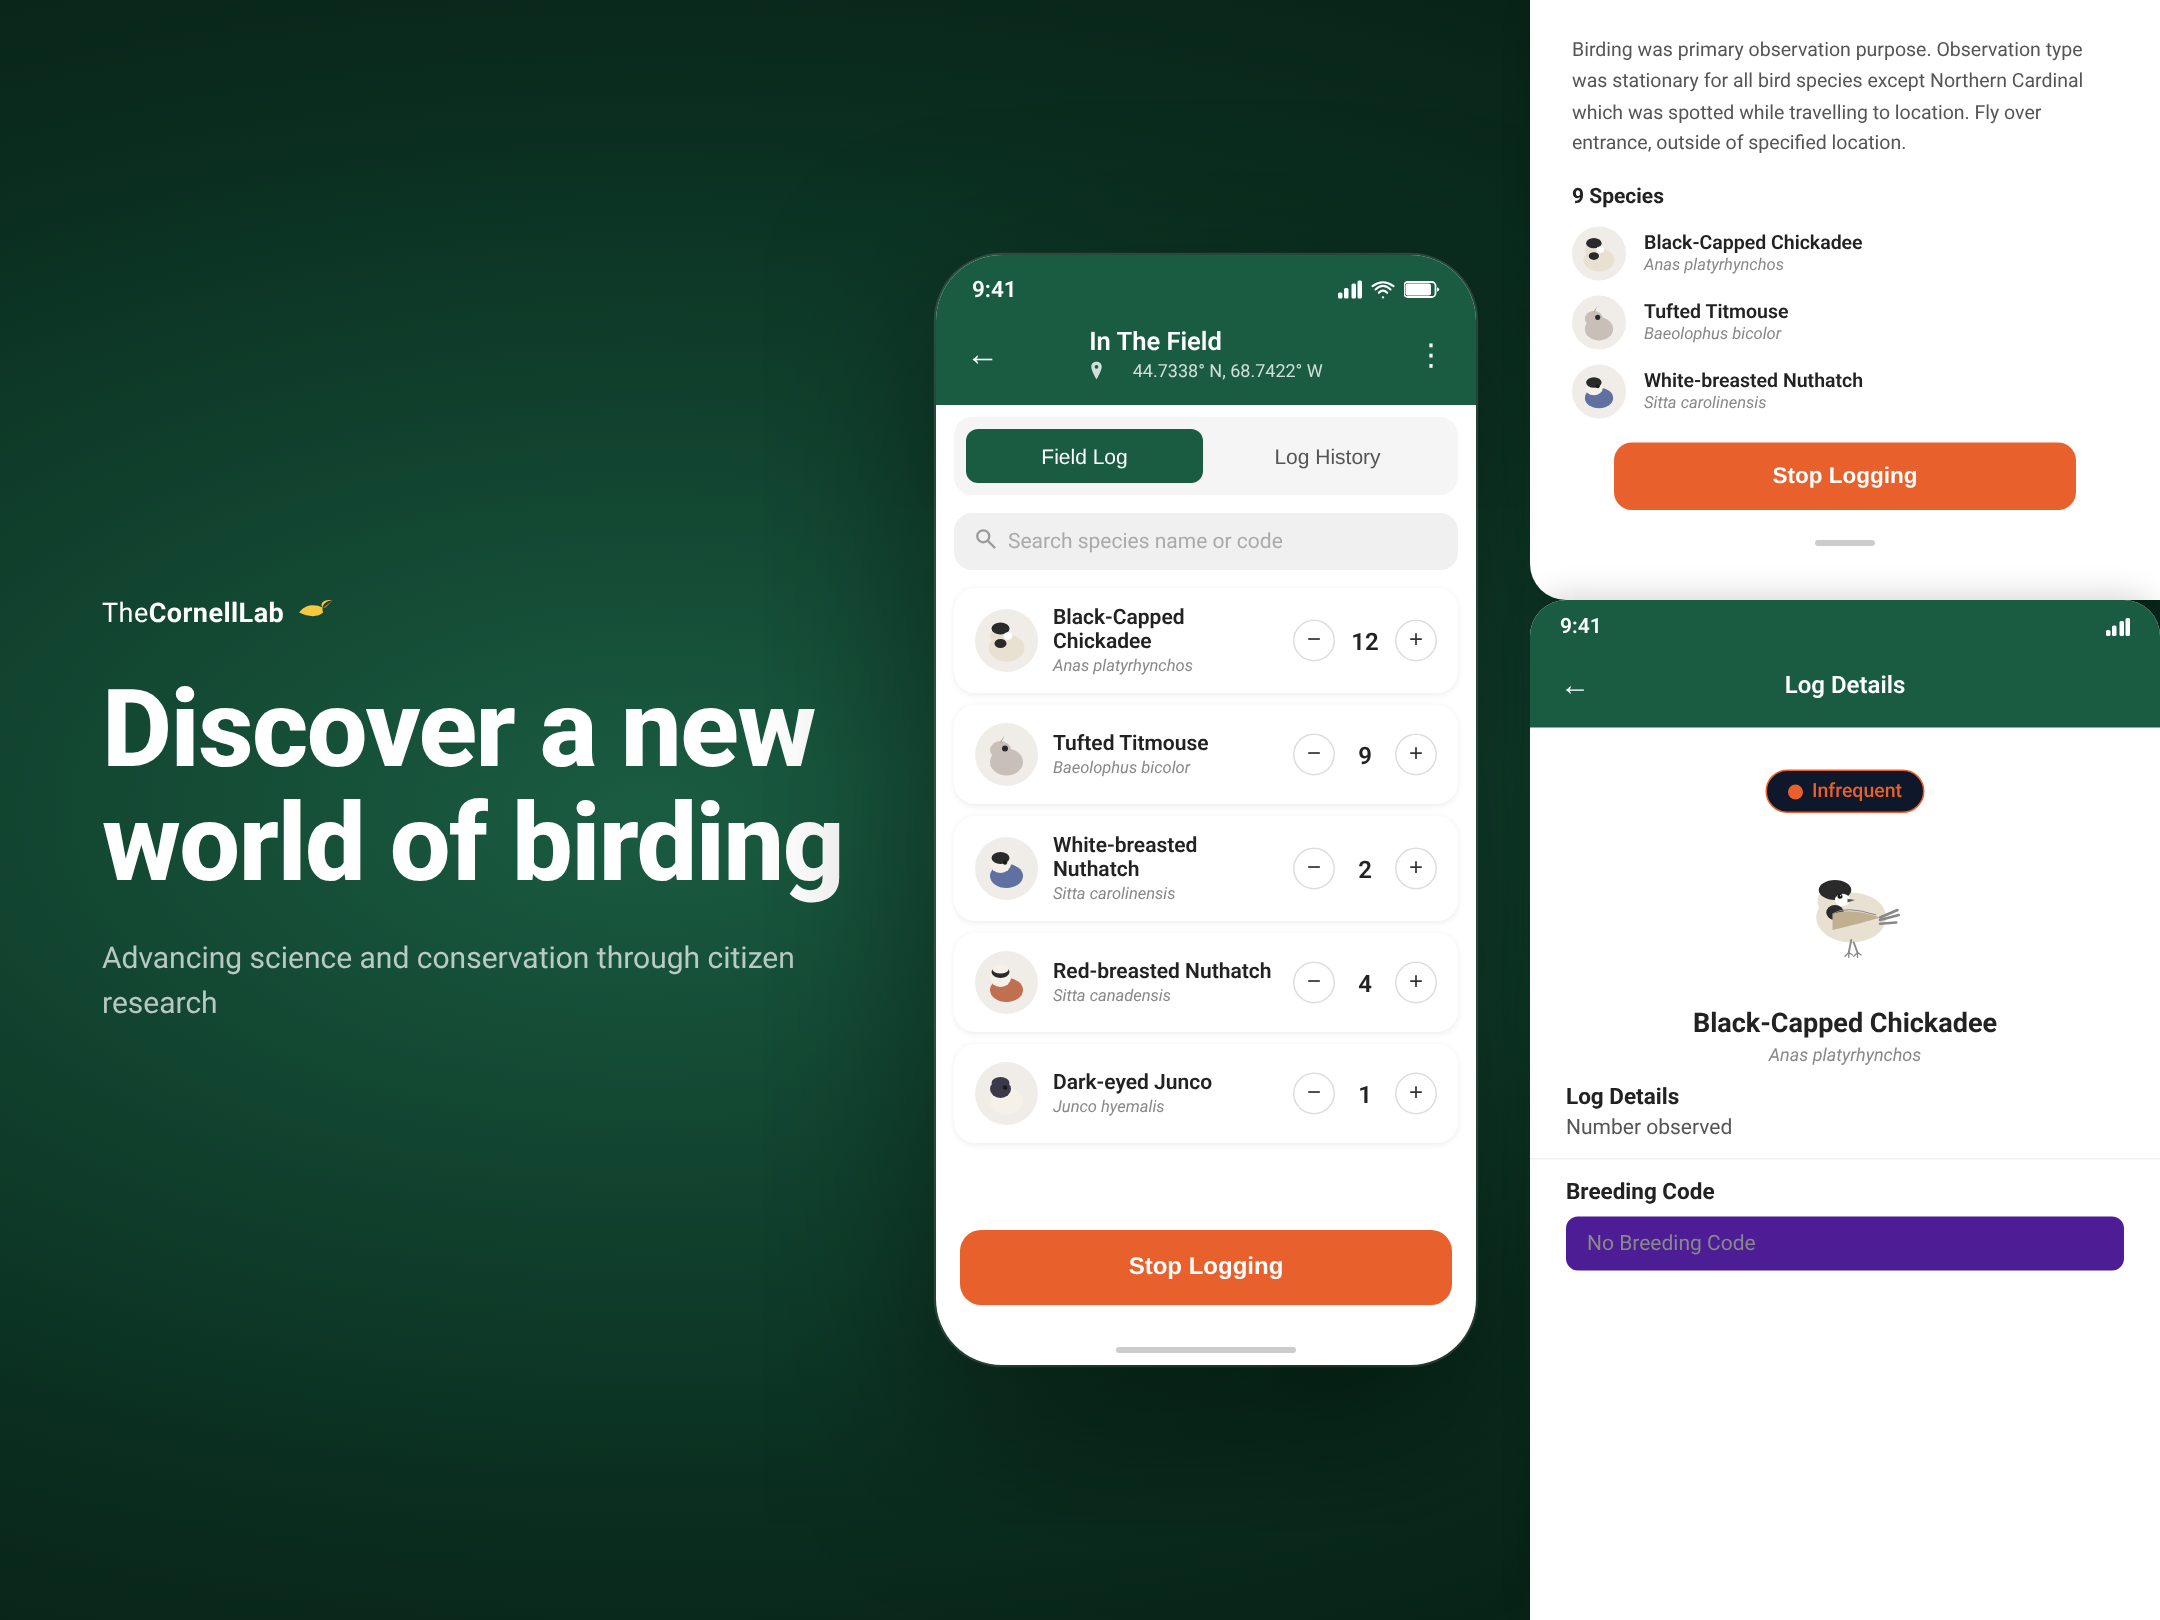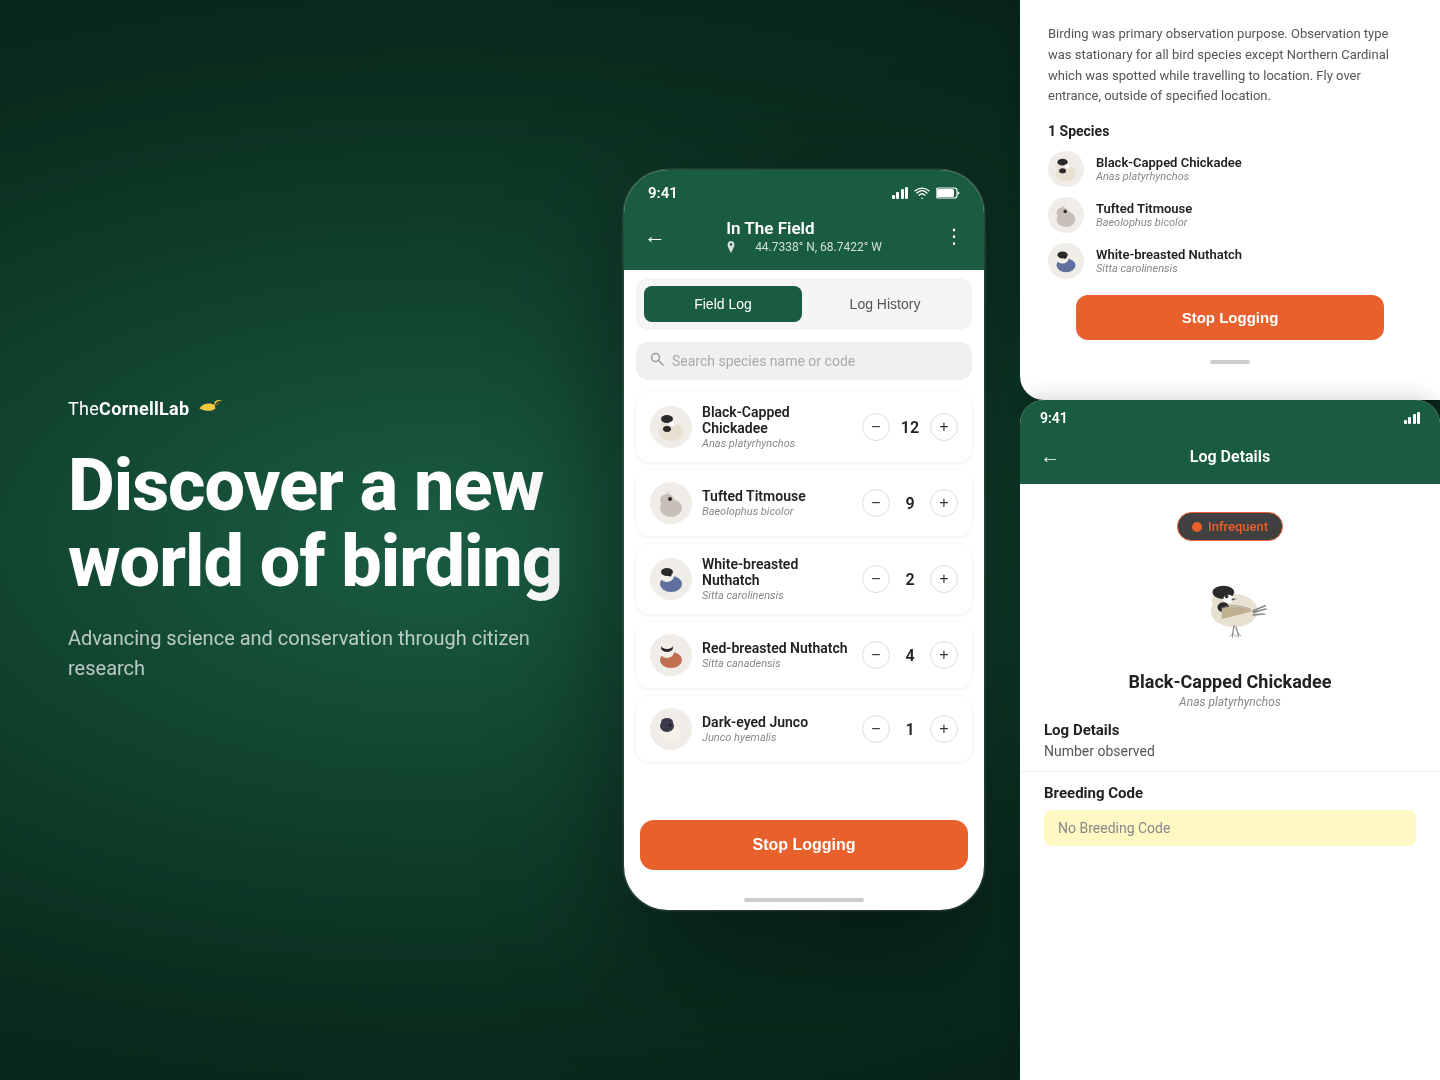--- a/index.html
+++ b/index.html
@@ -486,21 +486,21 @@
     .log-details-time {
       color: white;
       font-size: 14px;
       font-weight: 600;
     }
 
     .infrequent-badge {
       display: inline-flex;
       align-items: center;
       gap: 6px;
-      background: #404040;
+      background: #0f172a;
       border: 1.5px solid #e8602c;
       border-radius: 20px;
       padding: 6px 14px;
       margin: 14px auto;
       display: flex;
       width: fit-content;
       margin: 14px auto;
       justify-content: space-between;
     }
 
@@ -560,21 +560,21 @@
     }
 
     .breeding-code-label {
       font-size: 15px;
       font-weight: 700;
       color: #222;
       margin-bottom: 8px;
     }
 
     .no-breeding-code {
-      background: #fef9c3;
+      background: #4c1d95;
       border-radius: 8px;
       padding: 10px 14px;
       font-size: 14px;
       color: #888;
     }
 
     .bird-detail-svg {
       width: 100px;
       height: 90px;
     }
@@ -760,21 +760,21 @@
     <div class="home-indicator">
       <div class="home-bar"></div>
     </div>
   </div>
 </div>
 
 <div class="right-panels">
 
   <div class="log-panel">
     <p class="log-comment-text">Birding was primary observation purpose. Observation type was stationary for all bird species except Northern Cardinal which was spotted while travelling to location. Fly over entrance, outside of specified location.</p>
-    <div class="species-count-label">1 Species</div>
+    <div class="species-count-label">9 Species</div>
     <div class="species-list" id="species-list">
     <div class="species-item">
       <div class="species-avatar">
         <svg viewBox="0 0 42 42">
               <ellipse cx="21" cy="26" rx="12" ry="9" fill="#e8e0d0"></ellipse>
               <ellipse cx="17" cy="18" rx="7" ry="6" fill="#e8e0d0"></ellipse>
               <ellipse cx="17" cy="13" rx="6" ry="4" fill="#2a2a2a"></ellipse>
               <ellipse cx="17" cy="23" rx="4" ry="3" fill="#2a2a2a"></ellipse>
               <ellipse cx="22" cy="18" rx="3" ry="2.5" fill="white"></ellipse>
             </svg>

